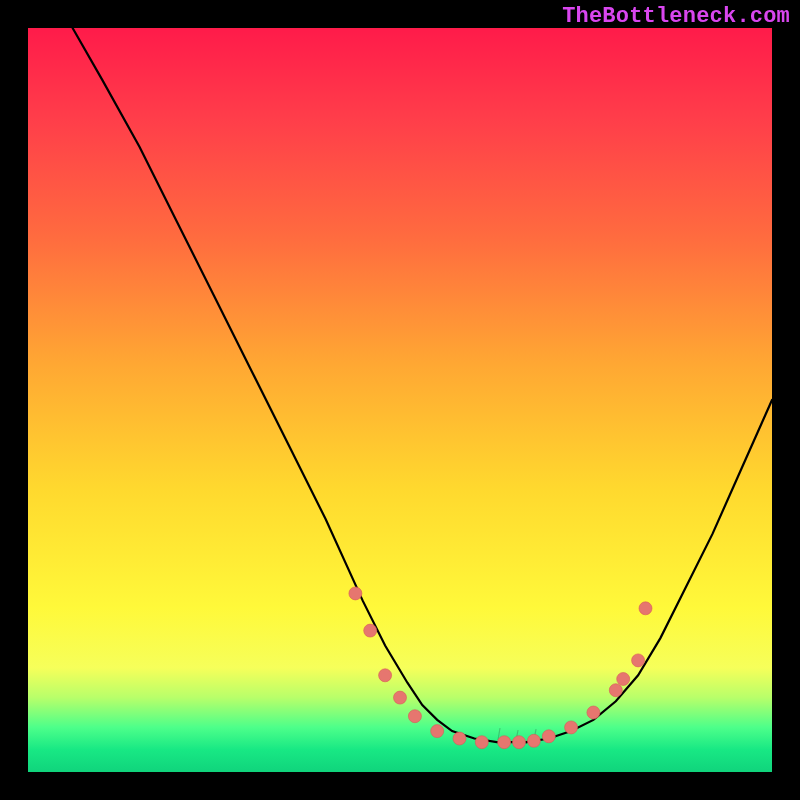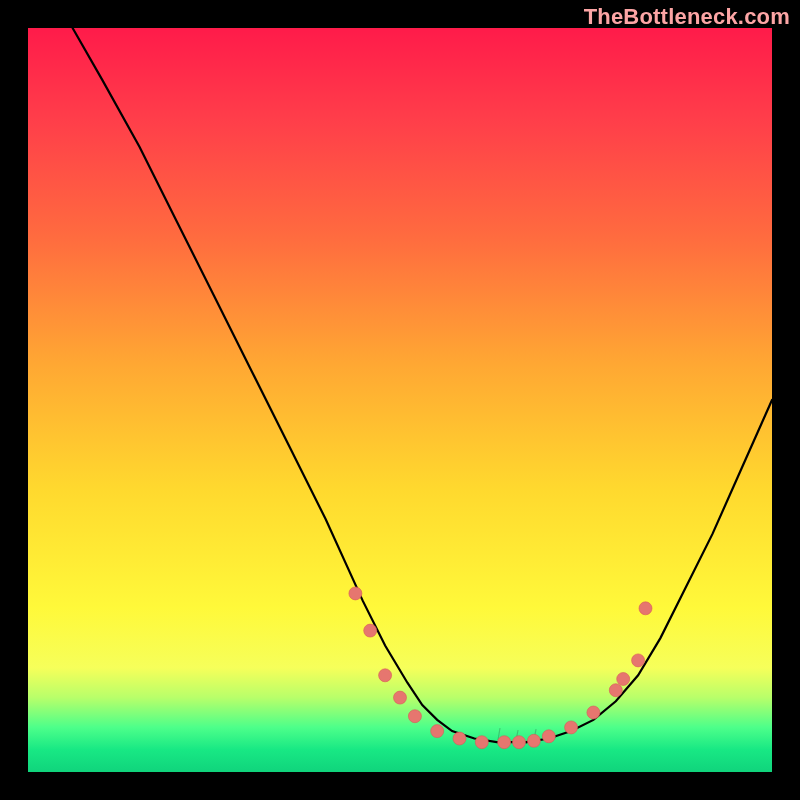--- a/index.html
+++ b/index.html
@@ -35,25 +35,26 @@
       #b8ff6a 90%,
       #4dff8a 94%,
       #18e884 97%,
       #10d47c 100%
     );
   }
   .watermark {
     position: absolute;
     top: 4px;
     right: 10px;
-    color: #fca5a5;
+    color: #d946ef;
     font-size: 22px;
     font-weight: 600;
     letter-spacing: 0.2px;
     user-select: none;
+    font-family: Liberation Mono, monospace;
   }
   svg.curve-layer {
     position: absolute;
     left: 0;
     top: 0;
     width: 744px;
     height: 744px;
     overflow: visible;
   }
   .curve {

